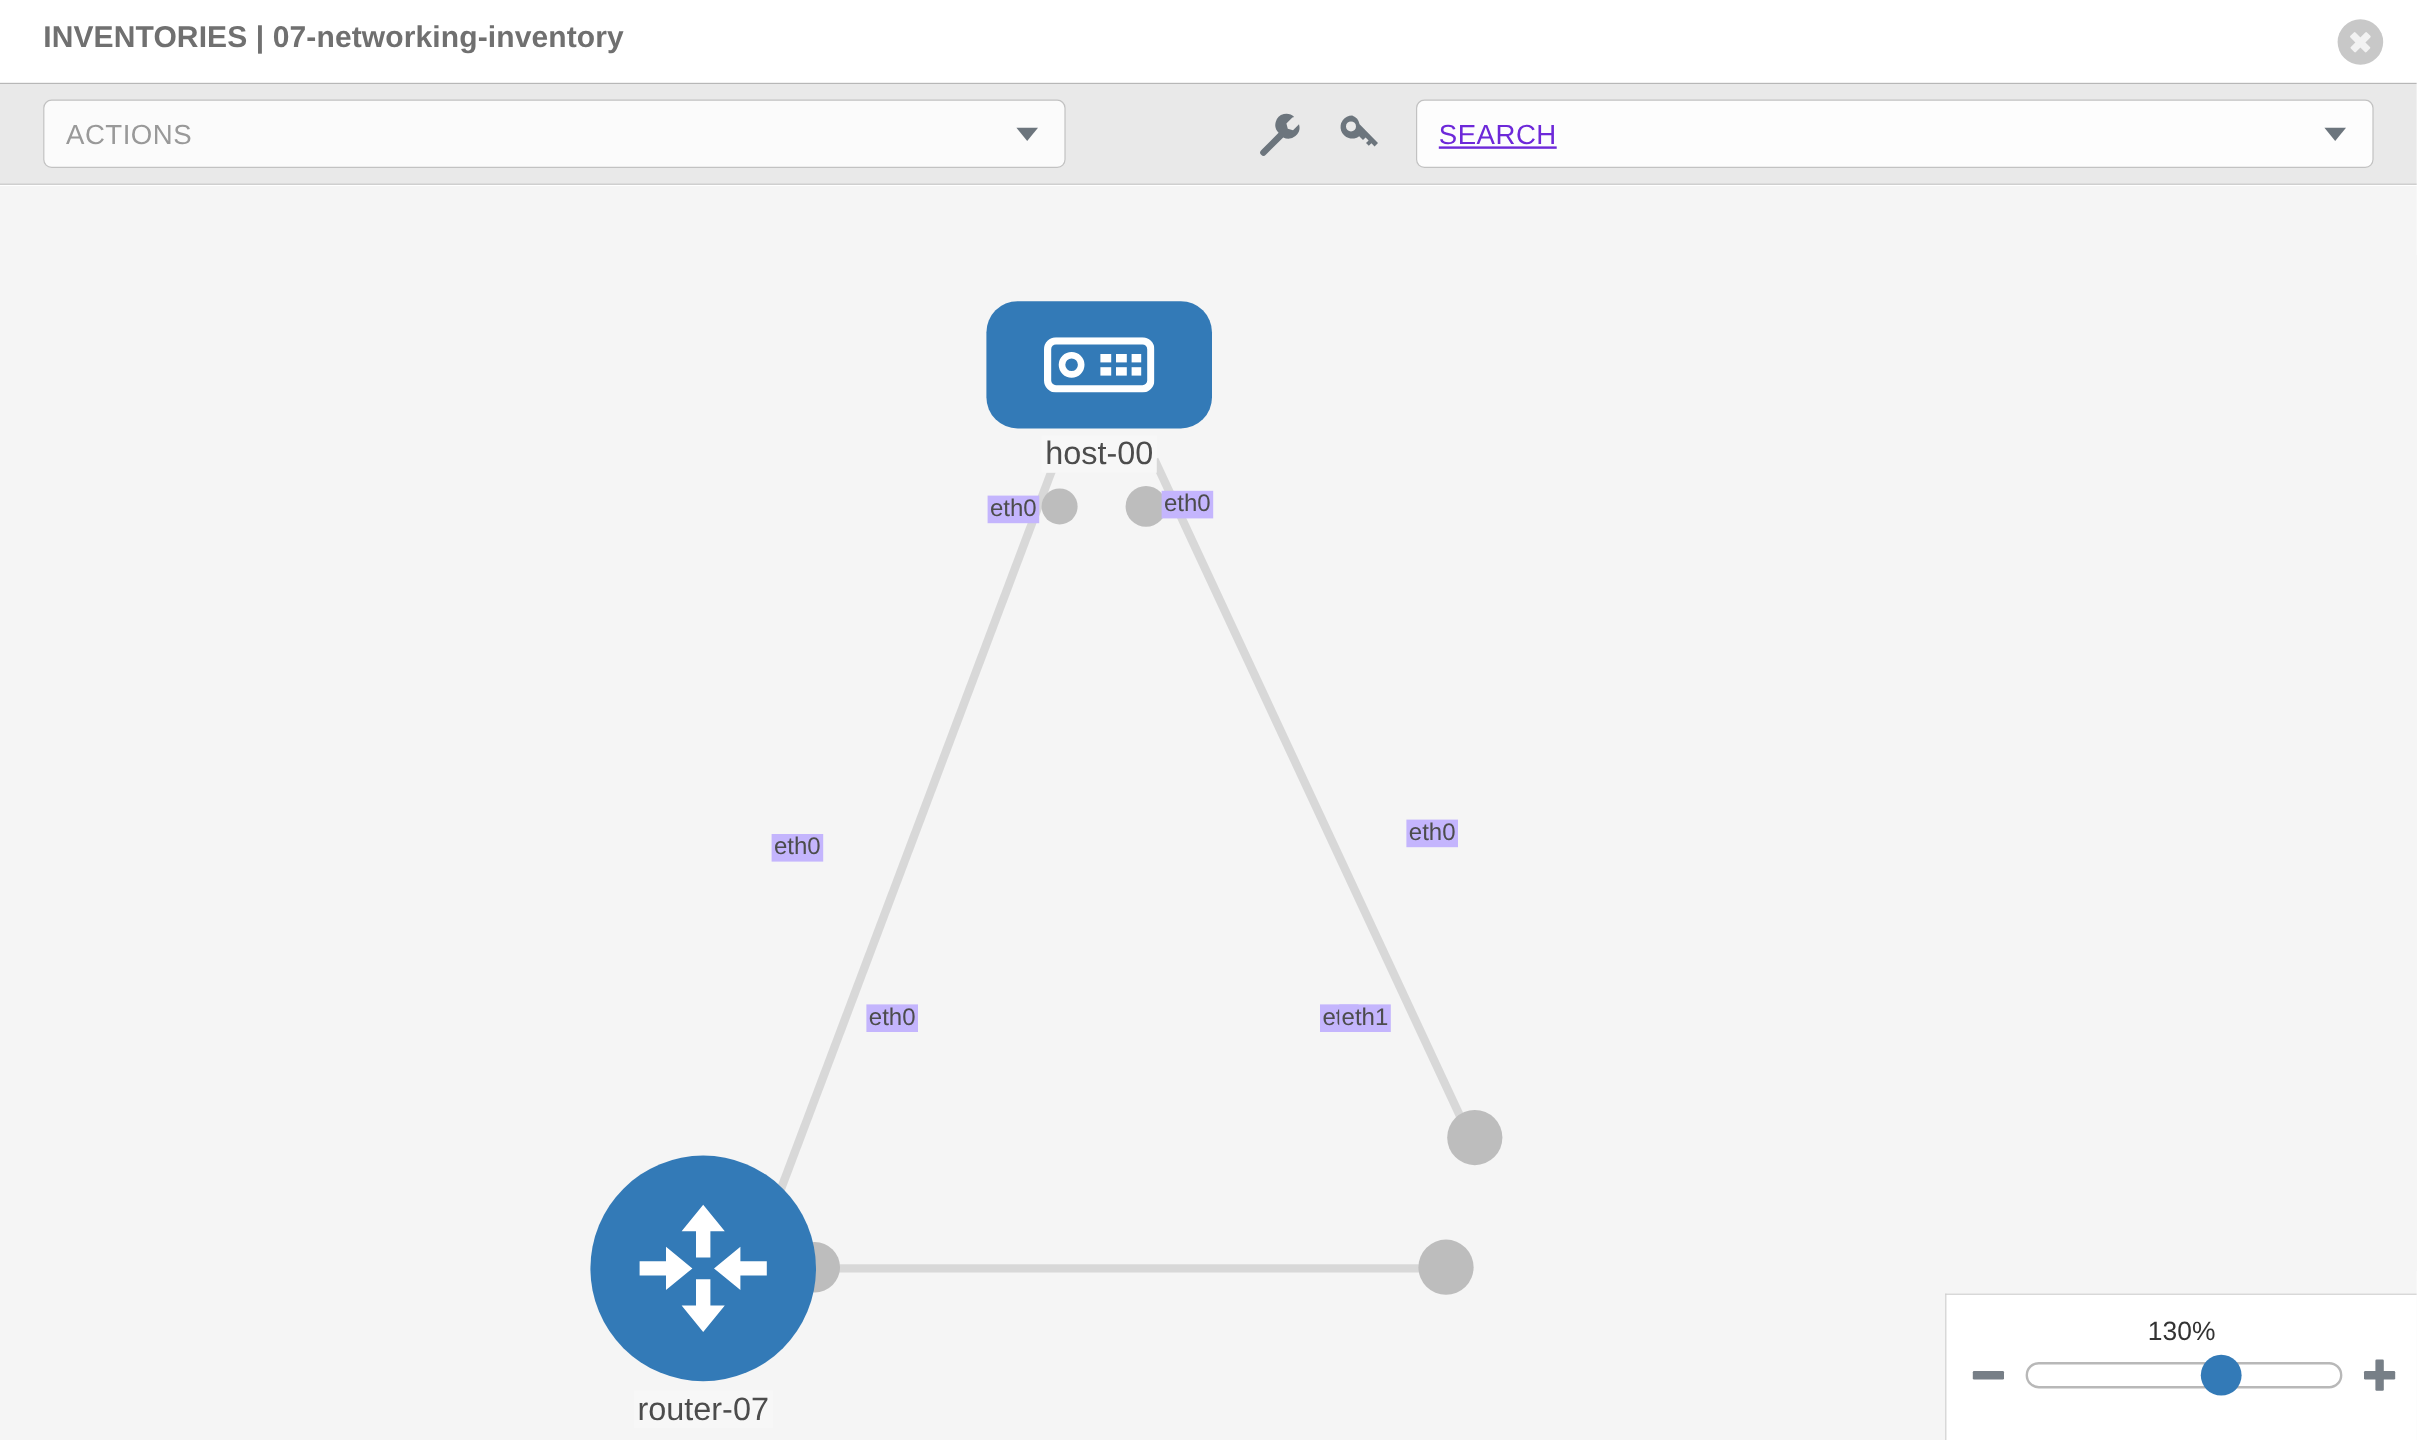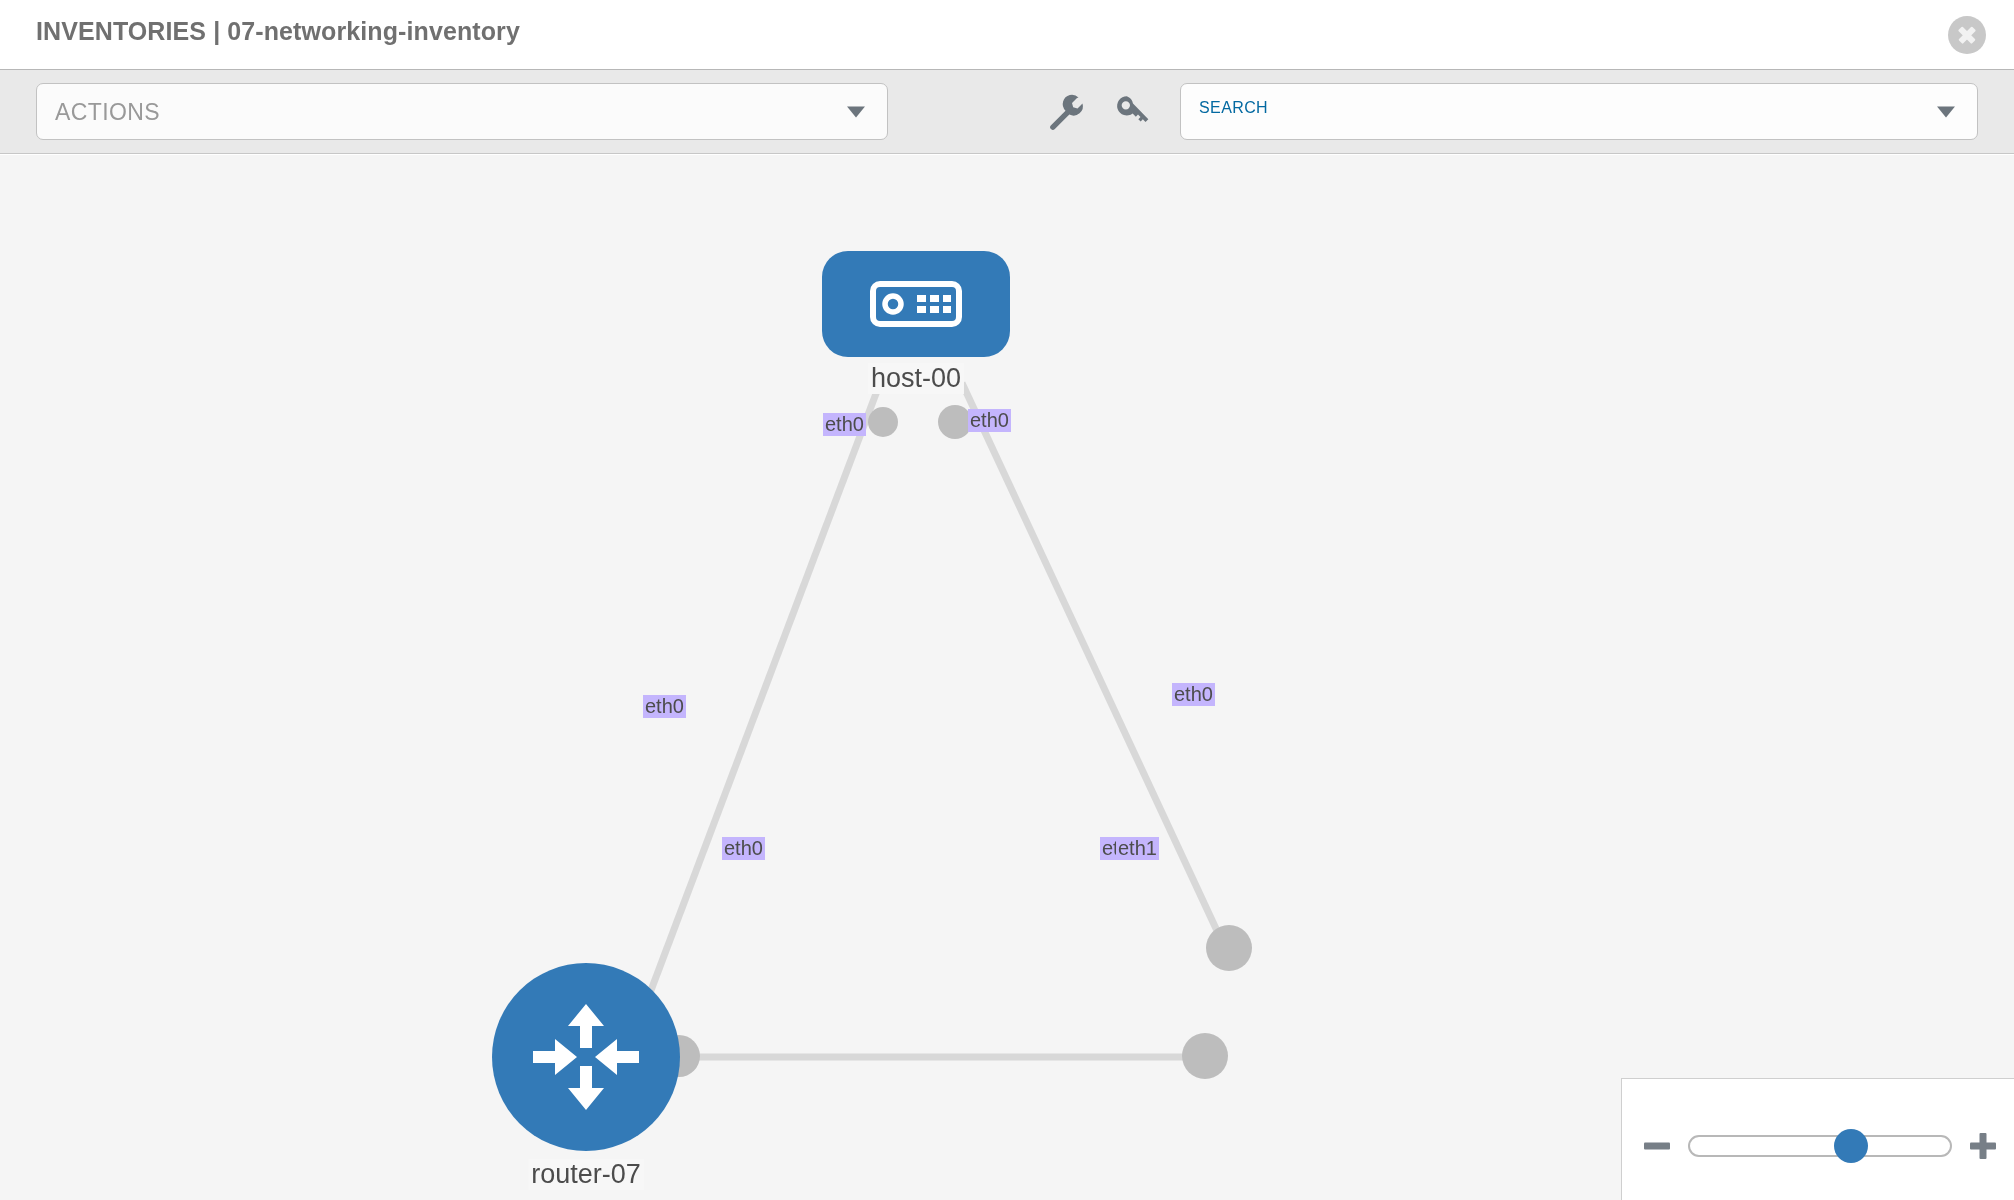--- a/index.html
+++ b/index.html
@@ -117,23 +117,24 @@
     width: 798px;
     height: 57px;
     background: #fdfdfd;
     border: 1px solid #c2c2c2;
     border-radius: 7px;
   }
   .search-box .label {
     position: absolute;
     left: 18px;
     top: 15px;
-    font-size: 16px;
-    color: #0369a1;
+    font-size: 23px;
+    color: #6d28d9;
     letter-spacing: 0.4px;
+    text-decoration: underline;
   }
 
   
   .canvas {
     position: absolute;
     top: 155px;
     left: 0;
     width: 2014px;
     height: 1045px;
     background: #f5f5f5;
@@ -382,20 +383,21 @@
     <div class="iface-label" style="left:1172px; top:528px;">eth0</div>
 
     <div class="iface-label" style="left:722px; top:682px;">eth0</div>
 
     <div class="iface-label" style="left:1100px; top:682px;">eth</div>
 
     <div class="iface-label" style="left:1116px; top:682px;">eth1</div>
   </div>
 
   <div class="zoom-panel">
+    <div class="zoom-value">130%</div>
     <div class="zoom-minus"></div>
     <div class="zoom-slider">
       <div class="zoom-handle" id="zoom-handle" style="left: 62%;"></div>
     </div>
     <div class="zoom-plus"></div>
   </div>
 
 </div>
 
 </body></html>

